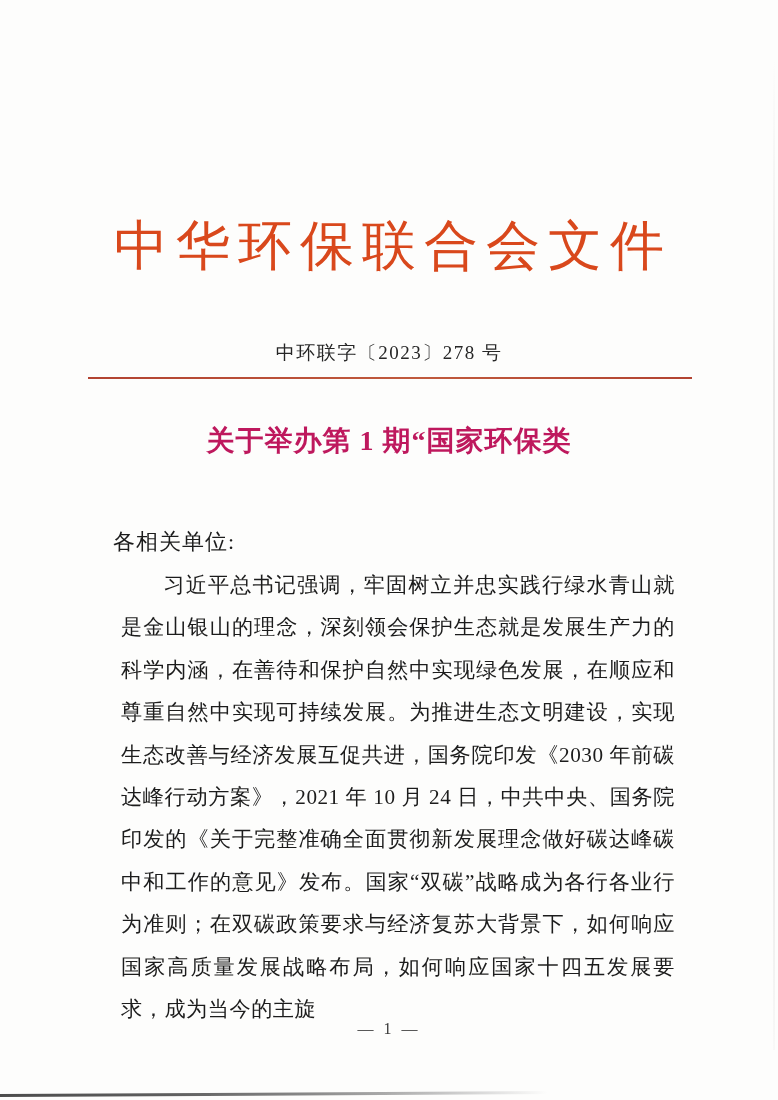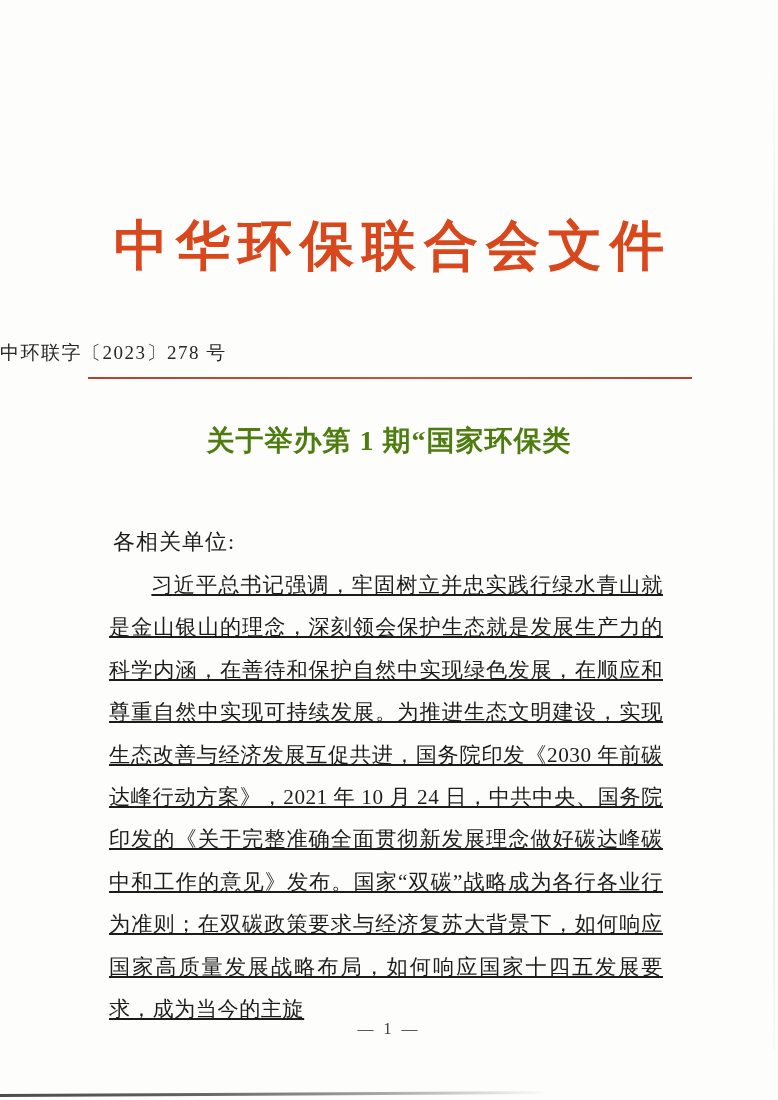--- a/index.html
+++ b/index.html
@@ -17,67 +17,67 @@
   .page {
     position: relative;
     width: 778px; height: 1100px;
     background: #fdfdfc;
   }
   .letterhead {
     position: absolute;
     top: 210px; left: 0; width: 100%;
     text-align: center;
     font-size: 54px;
-    font-weight: bold;
+    font-weight: normal;
     color: var(--letterhead-red);
     letter-spacing: 8px;
     text-indent: 8px; 
     white-space: nowrap;
   }
   .doc-number {
     position: absolute;
     top: 340px; left: 0; width: 100%;
+    text-align: center;
     font-size: 19px;
     letter-spacing: 1.5px;
     color: #262626;
   }
   .red-rule {
     position: absolute;
     top: 377px; left: 88px;
     width: 604px; height: 2px;
     background: linear-gradient(to right, var(--rule-red), #c05a3d 55%, var(--rule-red));
   }
   .doc-title {
     position: absolute;
     top: 417px; left: 0; width: 100%;
     text-align: center;
     font-size: 28px;
     font-weight: bold;
-    color: #4d7c0f;
+    color: #be185d;
     line-height: 47px;
     letter-spacing: 1px;
   }
   .salutation {
     position: absolute;
     top: 527px; left: 113px;
     font-size: 22px;
     color: var(--ink);
     letter-spacing: 1px;
   }
   .body-text {
     position: absolute;
-    top: 564px; left: 109px;
+    top: 564px; left: 121px;
     width: 554px;
     font-size: 21.2px;
     line-height: 42.4px;
     color: var(--ink);
     text-align: justify;
     text-indent: 2em;
     letter-spacing: 0.5px;
-    text-decoration: underline;
   }
   .page-number {
     position: absolute;
     top: 1020px; left: 0; width: 100%;
     text-align: center;
     font-size: 16px;
     color: #3a3a3a;
     letter-spacing: 3px;
   }
   .scan-edge-bottom {

